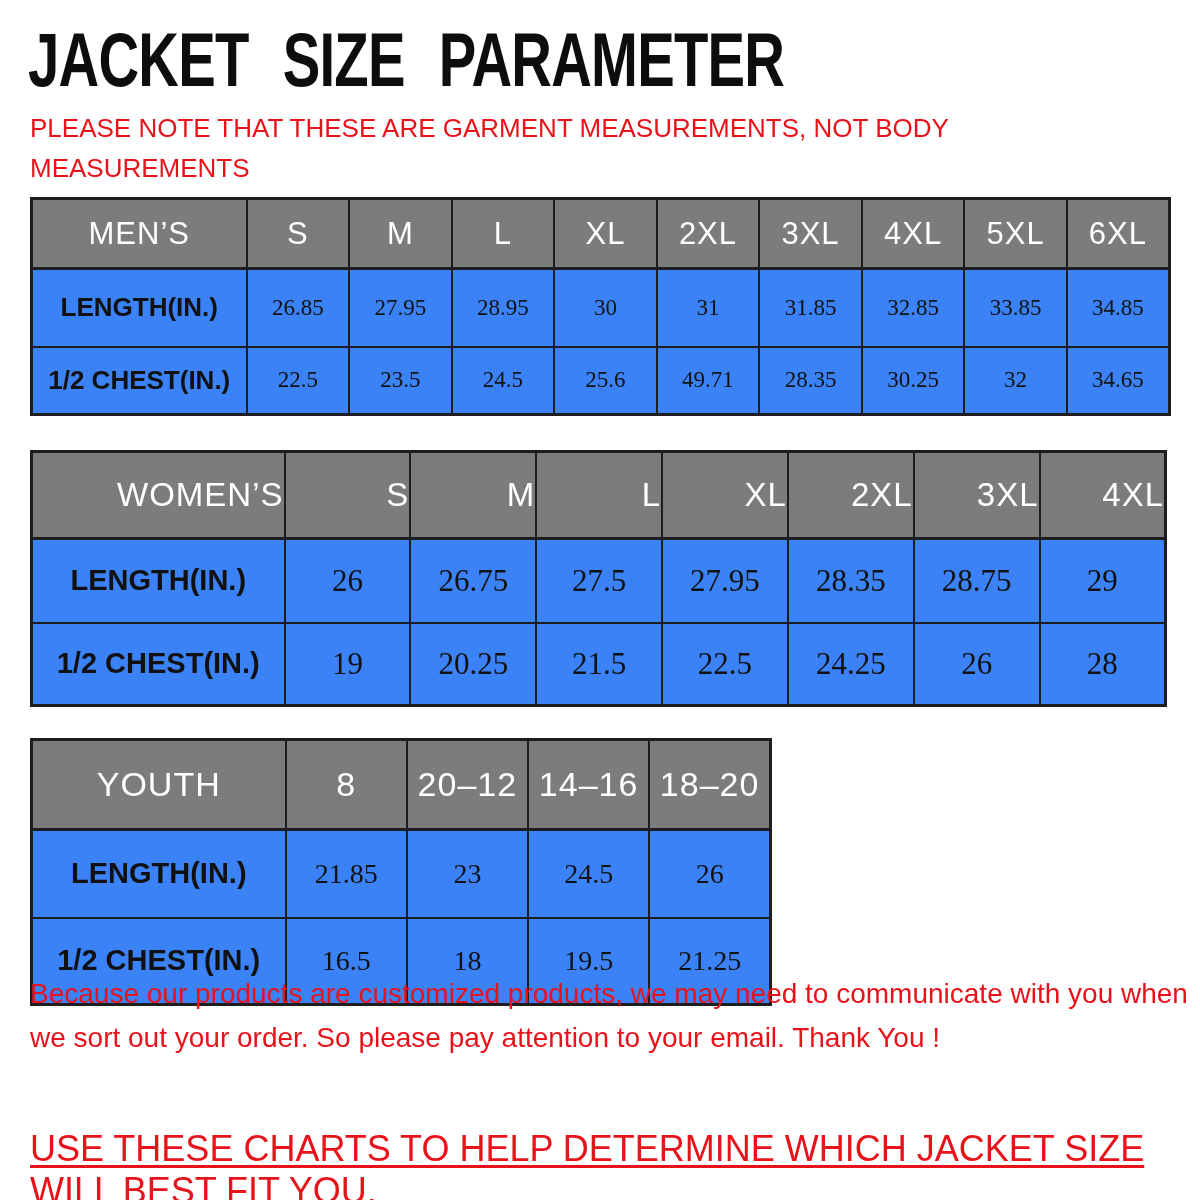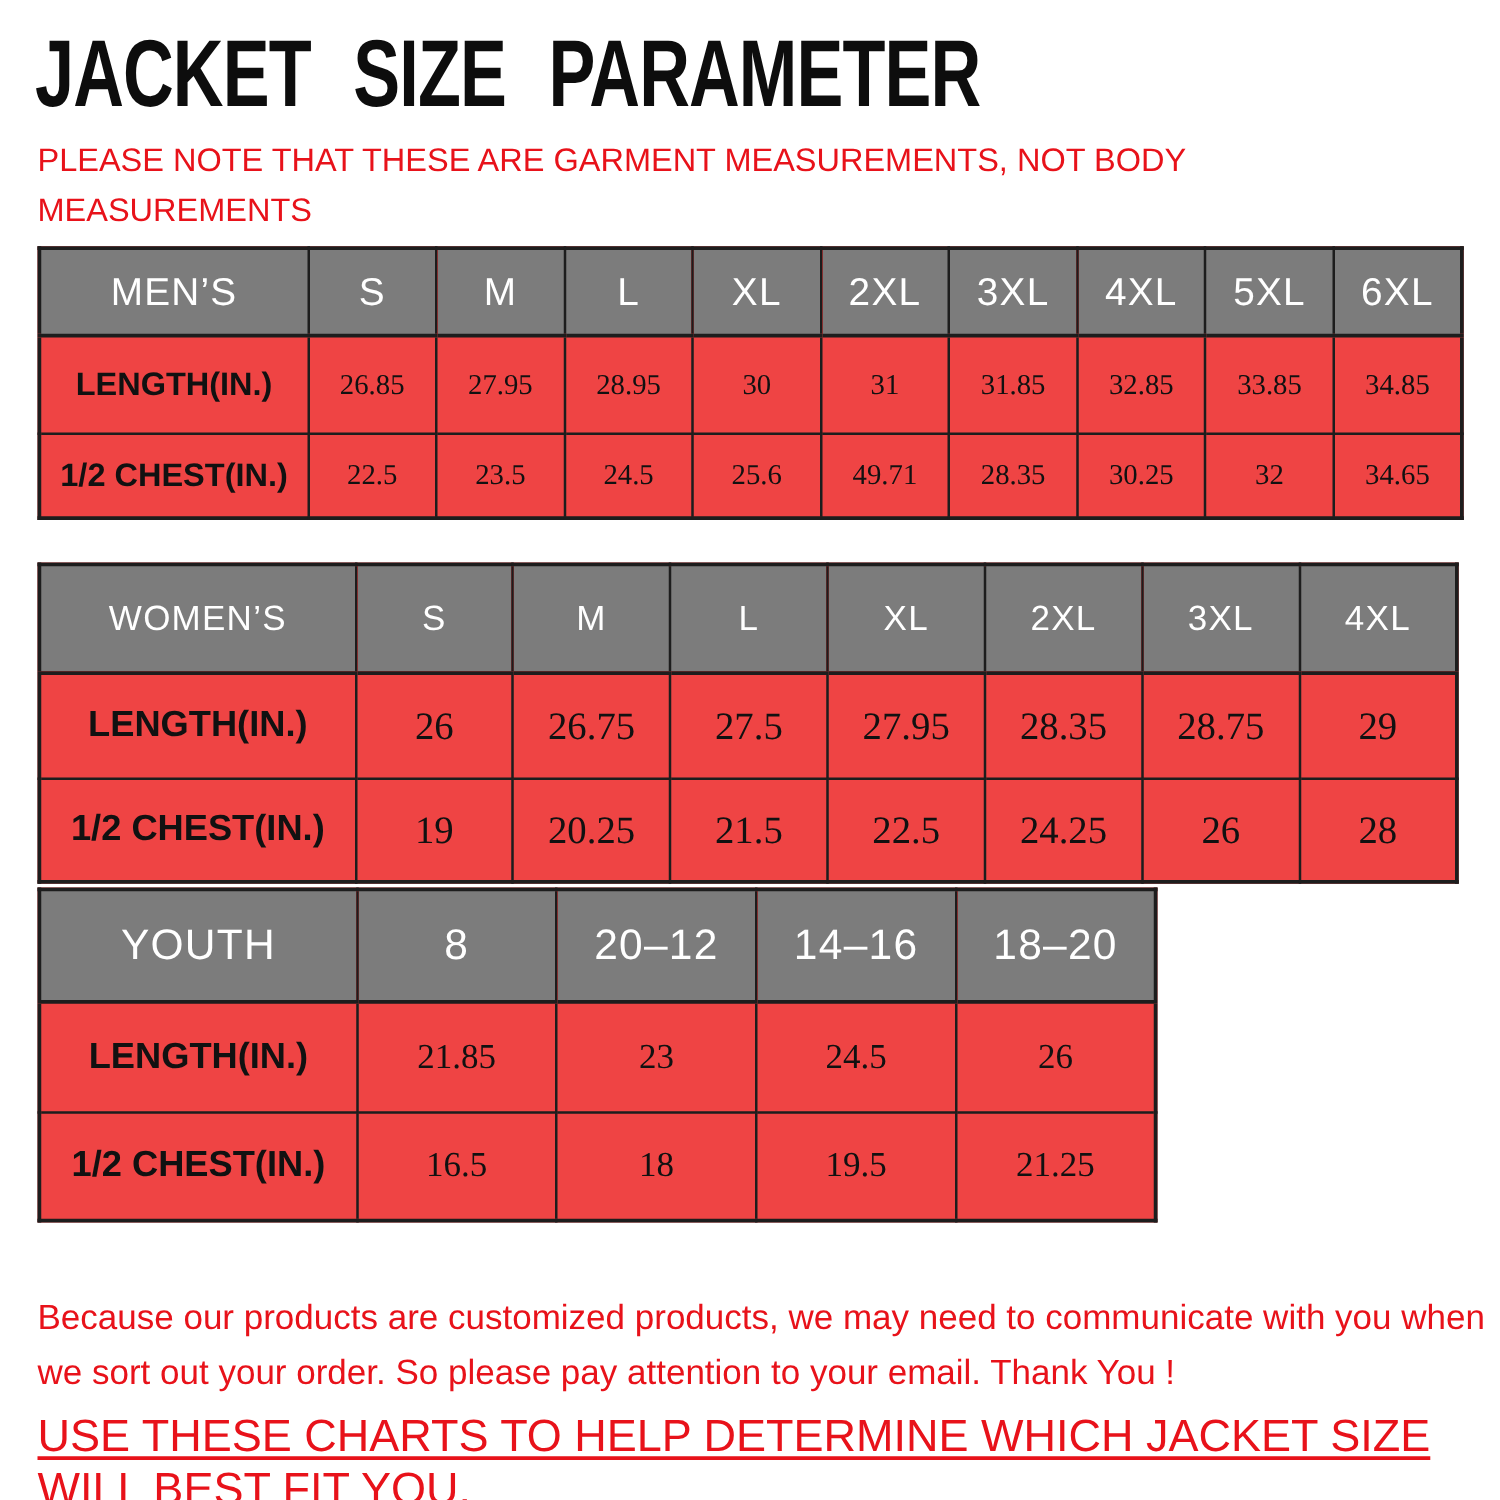--- a/index.html
+++ b/index.html
@@ -34,21 +34,21 @@
     line-height: 40px;
     color: #e8121a;
     font-weight: normal;
     letter-spacing: 0px;
   }
   table.size-table {
     position: absolute;
     border-collapse: collapse;
     table-layout: fixed;
     border: 3px solid #1d1d1d;
-    background: #ef4444;
+    background: #3b82f6;
   }
   table.size-table th, table.size-table td {
     border: 2px solid #1d1d1d;
     text-align: center;
     vertical-align: middle;
     padding: 0;
     overflow: hidden;
   }
   table.size-table thead th {
     background: #7c7c7c;
@@ -73,40 +73,40 @@
   #table-mens thead th { font-size: 31px; }
   #table-mens tbody tr.r0 { height: 78px; }
   #table-mens tbody tr.r1 { height: 68px; }
   #table-mens td.row-label-cell { font-size: 26px; }
   #table-mens td.size-value-cell { font-size: 23px; }
 
   
   #table-womens { left: 30px; top: 450px; width: 1137px; }
   #table-womens col.c0 { width: 253px; }
   #table-womens thead tr { height: 87px; }
-  #table-womens thead th { font-size: 28px; }
+  #table-womens thead th { font-size: 33px; text-align: right; }
   #table-womens tbody tr.r0 { height: 84px; }
   #table-womens tbody tr.r1 { height: 83px; }
   #table-womens td.row-label-cell { font-size: 29px; }
   #table-womens td.size-value-cell { font-size: 31px; }
 
   
-  #table-youth { left: 30px; top: 710px; width: 896px; }
+  #table-youth { left: 30px; top: 738px; width: 742px; }
   #table-youth col.c0 { width: 254px; }
   #table-youth thead tr { height: 90px; }
   #table-youth thead th { font-size: 34px; }
   #table-youth tbody tr.r0 { height: 88px; }
   #table-youth tbody tr.r1 { height: 87px; }
   #table-youth td.row-label-cell { font-size: 29px; }
   #table-youth td.size-value-cell { font-size: 28px; font-family: Liberation Serif, serif; }
 
   .footer-note {
     position: absolute;
     left: 30px;
-    top: 1032px;
+    top: 972px;
     width: 1160px;
     font-size: 28px;
     line-height: 44px;
     color: #e8121a;
   }
   .footer-instruction {
     position: absolute;
     left: 30px;
     top: 1128px;
     width: 1160px;

